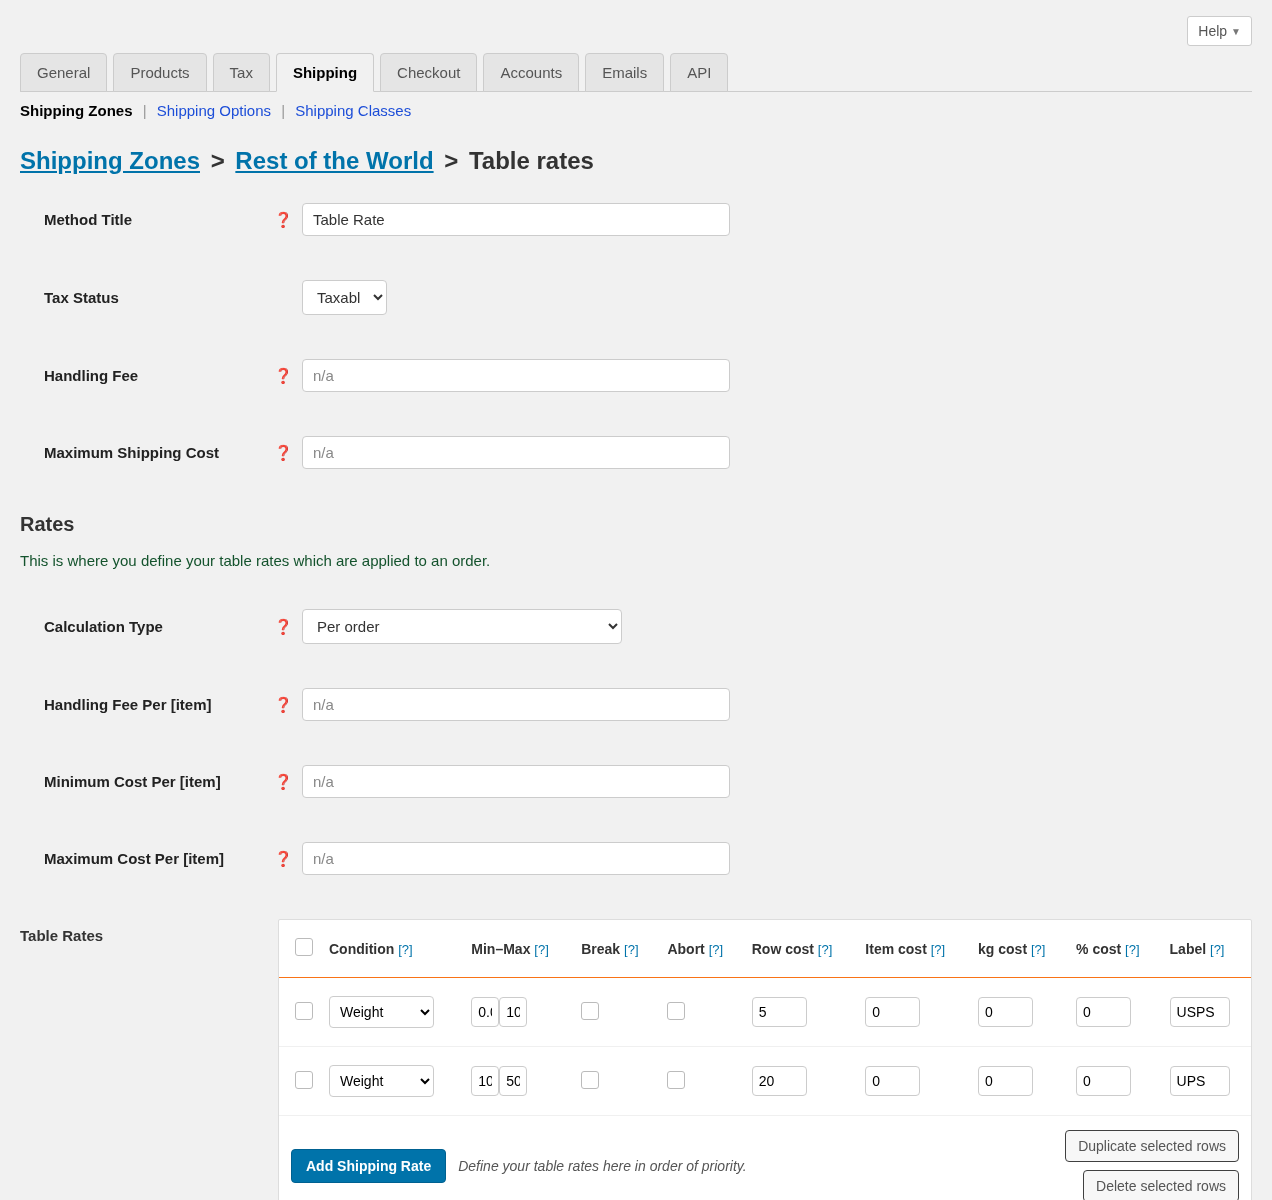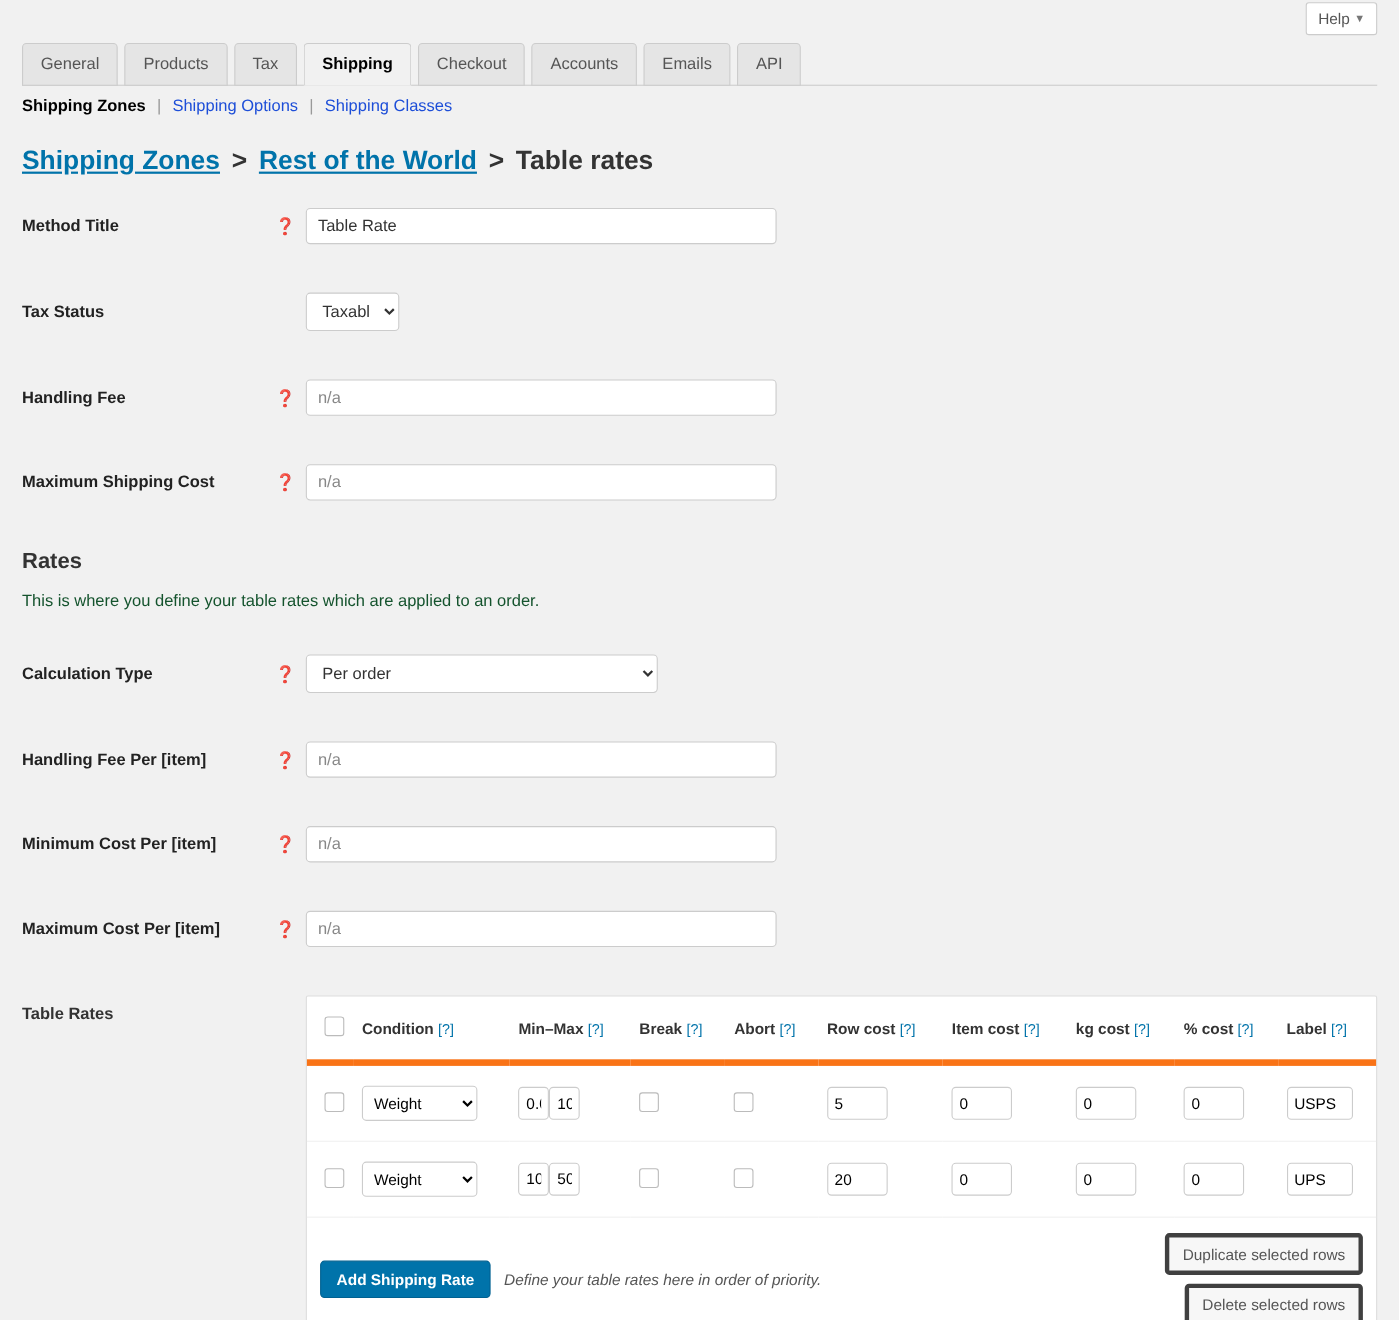--- a/index.html
+++ b/index.html
@@ -4,21 +4,21 @@
 <style>
 * { box-sizing: border-box; margin: 0; padding: 0; }
 body {
   font-family: -apple-system, BlinkMacSystemFont, "Segoe UI", Helvetica, Arial, sans-serif;
   font-size: 14px;
   color: #333;
   background: #f1f1f1;
   width: 1272px;
   padding: 0 20px 40px;
 }
-.help-wrap { display: flex; justify-content: flex-end; padding-top: 2px; }
+.help-wrap { display: flex; justify-content: flex-end; padding-top: 16px; }
 .help-btn {
   background: #fff;
   border: 1px solid #ccc;
   border-radius: 3px;
   padding: 6px 10px;
   font-size: 14px;
   color: #555;
   cursor: pointer;
   display: inline-flex;
   align-items: center;
@@ -59,20 +59,21 @@
   font-size: 24px;
   font-weight: 700;
   margin: 24px 0 28px;
 }
 h2.breadcrumb a { color: #0073aa; text-decoration: underline; cursor: pointer; }
 h2.breadcrumb .sep { color: #333; padding: 0 4px; font-weight:700;}
 .form-row {
   display: flex;
   align-items: center;
   margin-bottom: 44px;
+  margin-left: 24px;
 }
 .form-row .label {
   width: 230px;
   font-weight: 700;
   font-size: 15px;
   color: #222;
 }
 .form-row .help-icon {
   width: 18px;
   font-size: 15px;
@@ -118,21 +119,21 @@
 table.rates {
   width: 100%;
   border-collapse: collapse;
 }
 table.rates th, table.rates td {
   text-align: left;
   font-size: 14px;
   padding: 18px 8px;
   vertical-align: middle;
 }
-table.rates th { font-weight: 700; color: #333; border-bottom: 6px solid #f97316; }
+table.rates th { font-weight: 700; color: #333; border-bottom: 1px solid #f97316; }
 table.rates th:first-child, table.rates td:first-child { padding-left: 16px; width: 40px; }
 table.rates td { border-bottom: 1px solid #f0f0f0; }
 table.rates .q { color: #0073aa; cursor: pointer; font-weight:400; font-size:13px; }
 table.rates input[type="text"], table.rates select {
   border: 1px solid #ccc;
   border-radius: 4px;
   padding: 6px 6px;
   font-size: 14px;
   background: #fff;
 }
@@ -160,21 +161,21 @@
   border: 1px solid #006191;
   border-radius: 4px;
   padding: 8px 14px;
   font-size: 14px;
   font-weight: 600;
   cursor: pointer;
 }
 .btn-secondary {
   background: #f7f7f7;
   color: #555;
-  border: 4px solid #404040;
+  border: 1px solid #404040;
   border-radius: 4px;
   padding: 7px 12px;
   font-size: 14px;
   cursor: pointer;
 }
 .foot-note {
   font-style: italic;
   font-size: 14px;
   color: #555;
   flex: 1;

